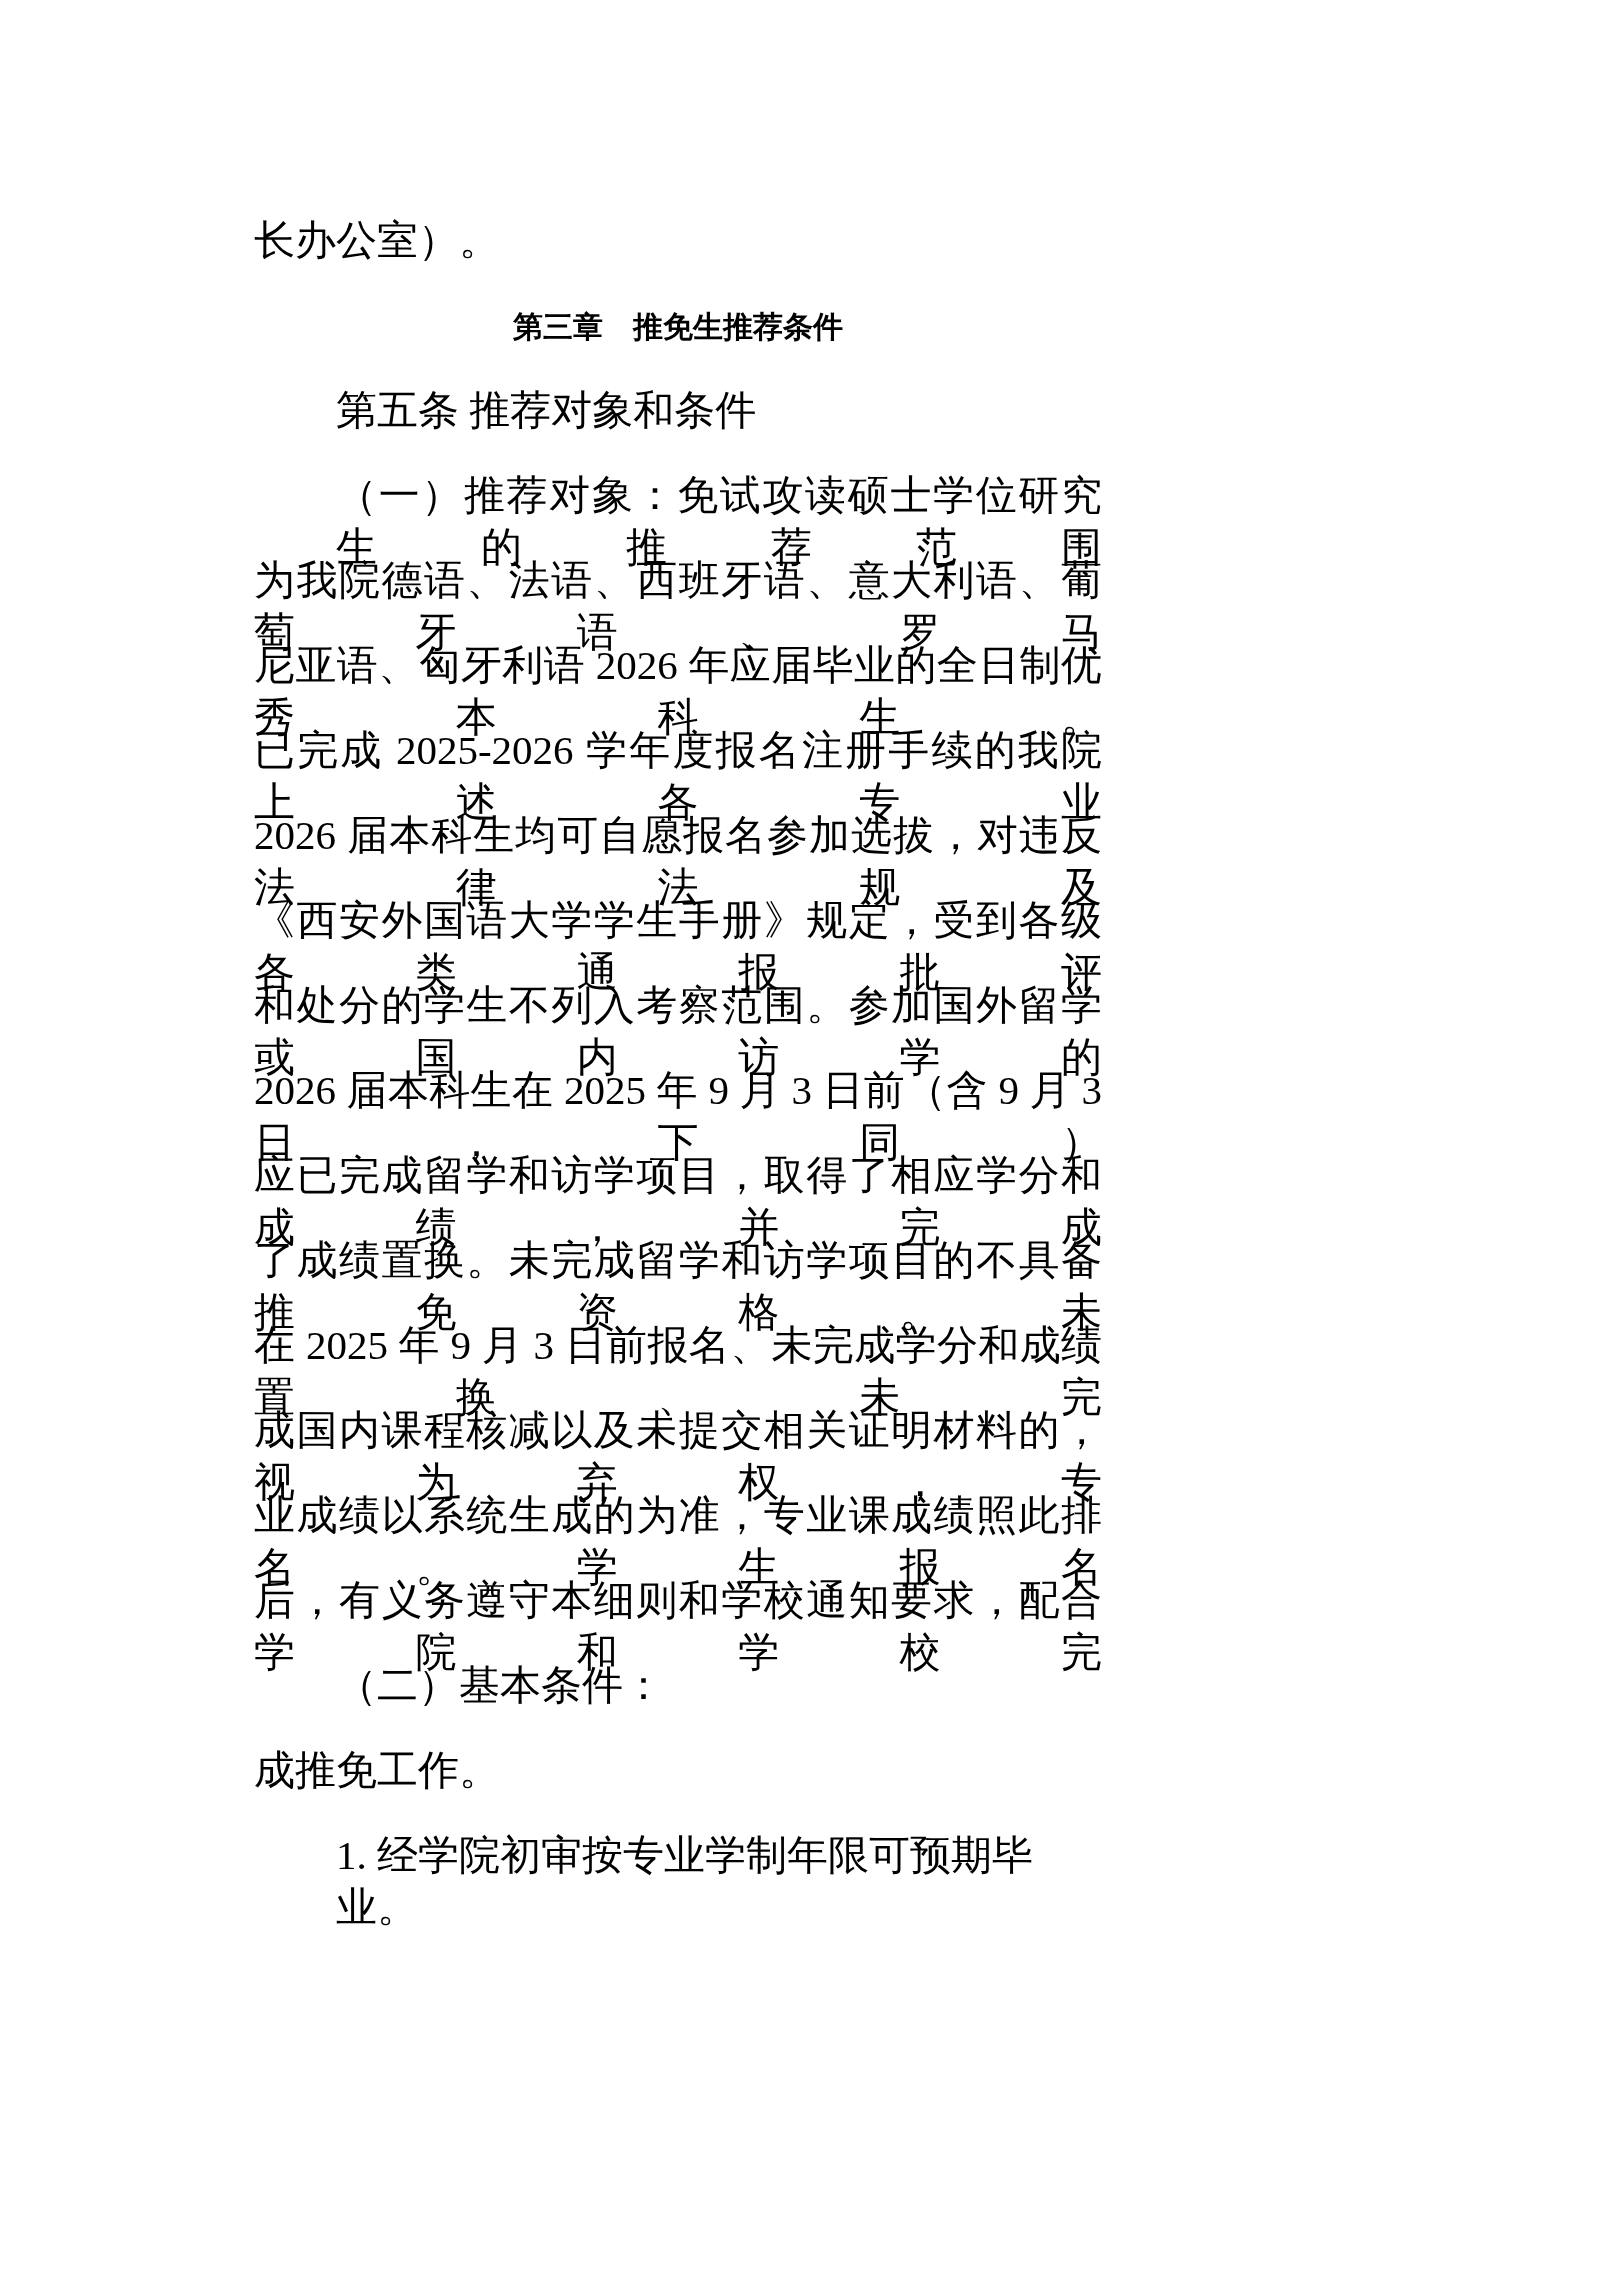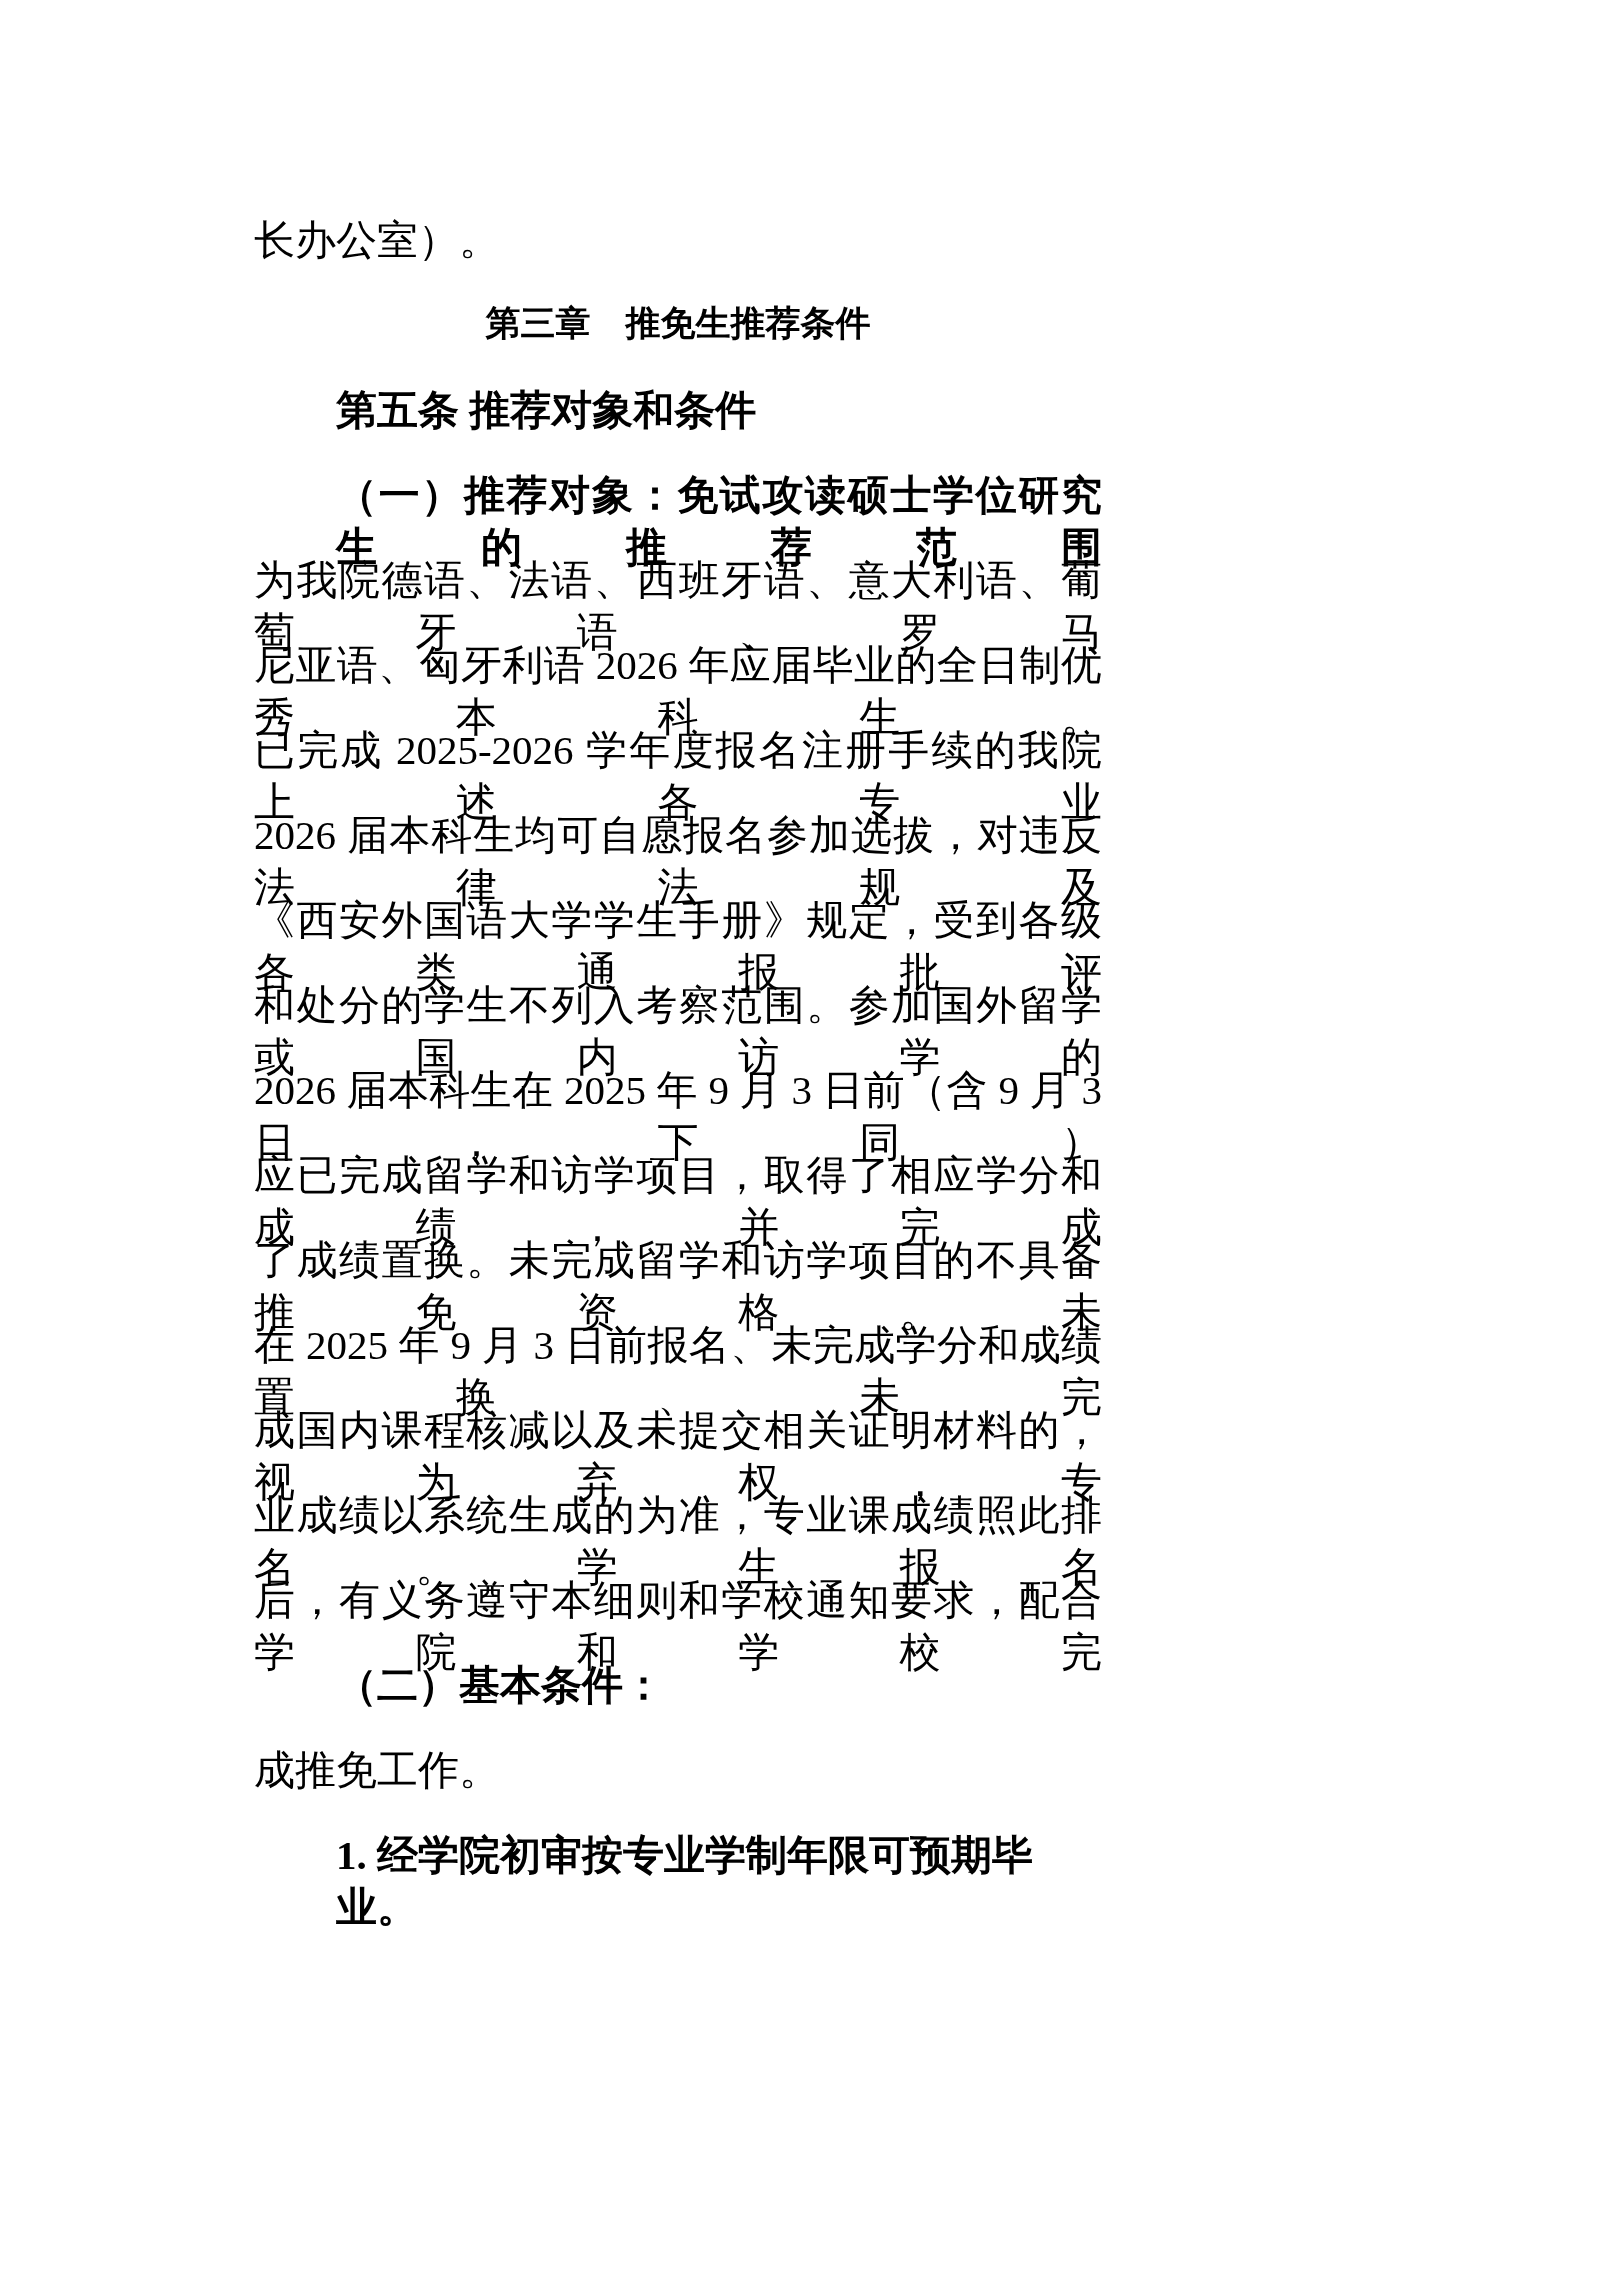--- a/index.html
+++ b/index.html
@@ -29,29 +29,28 @@
     white-space: pre-wrap;
     text-align: left;
   }
   .ln.just {
     text-align: justify;
     text-align-last: justify;
     text-justify: inter-ideograph;
   }
   .ln.indent {
     padding-left: 82px;
-    font-weight: bold;
   }
   .ln.title {
     text-align: right;
     text-align-last: center;
     padding-left: 0;
-    font-family: Liberation Mono, monospace;
+    font-family: Liberation Sans, sans-serif;
     font-weight: 700;
-    font-size: 35px;
+    font-size: 30px;
     line-height: 55px;
   }
 </style>
 </head>
 <body>
 
 <div class="page">
   <div class="doc">
     <div class="ln">长办公室）。</div>
     <div class="ln title">第三章　推免生推荐条件</div>

